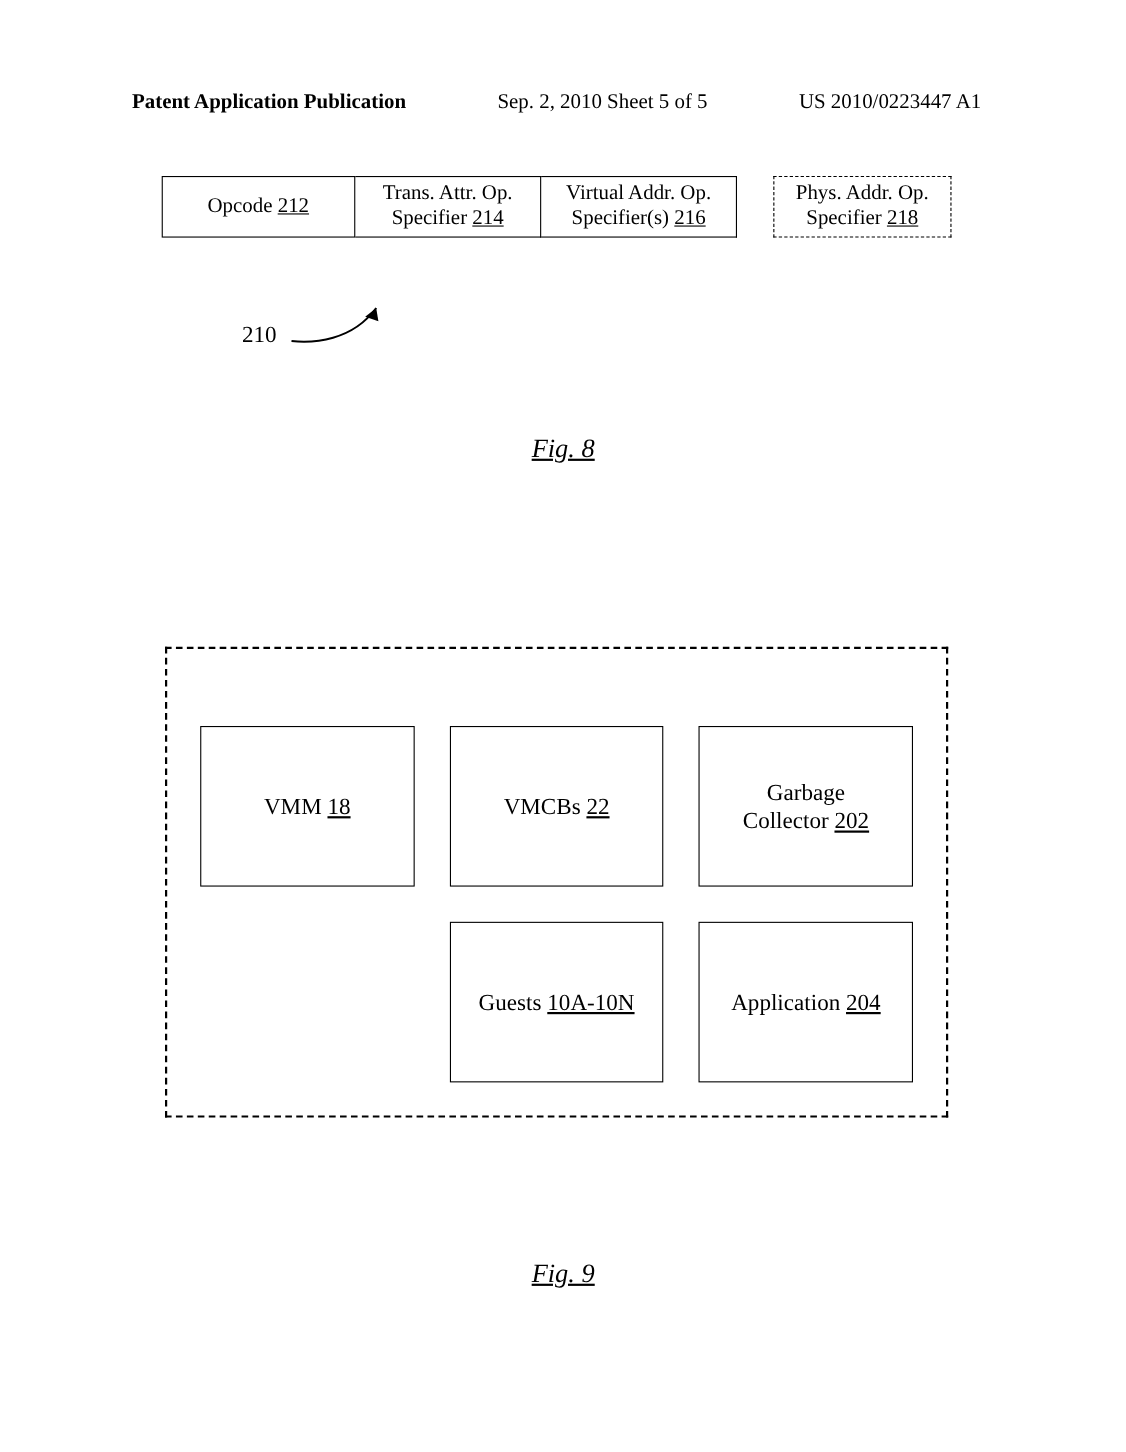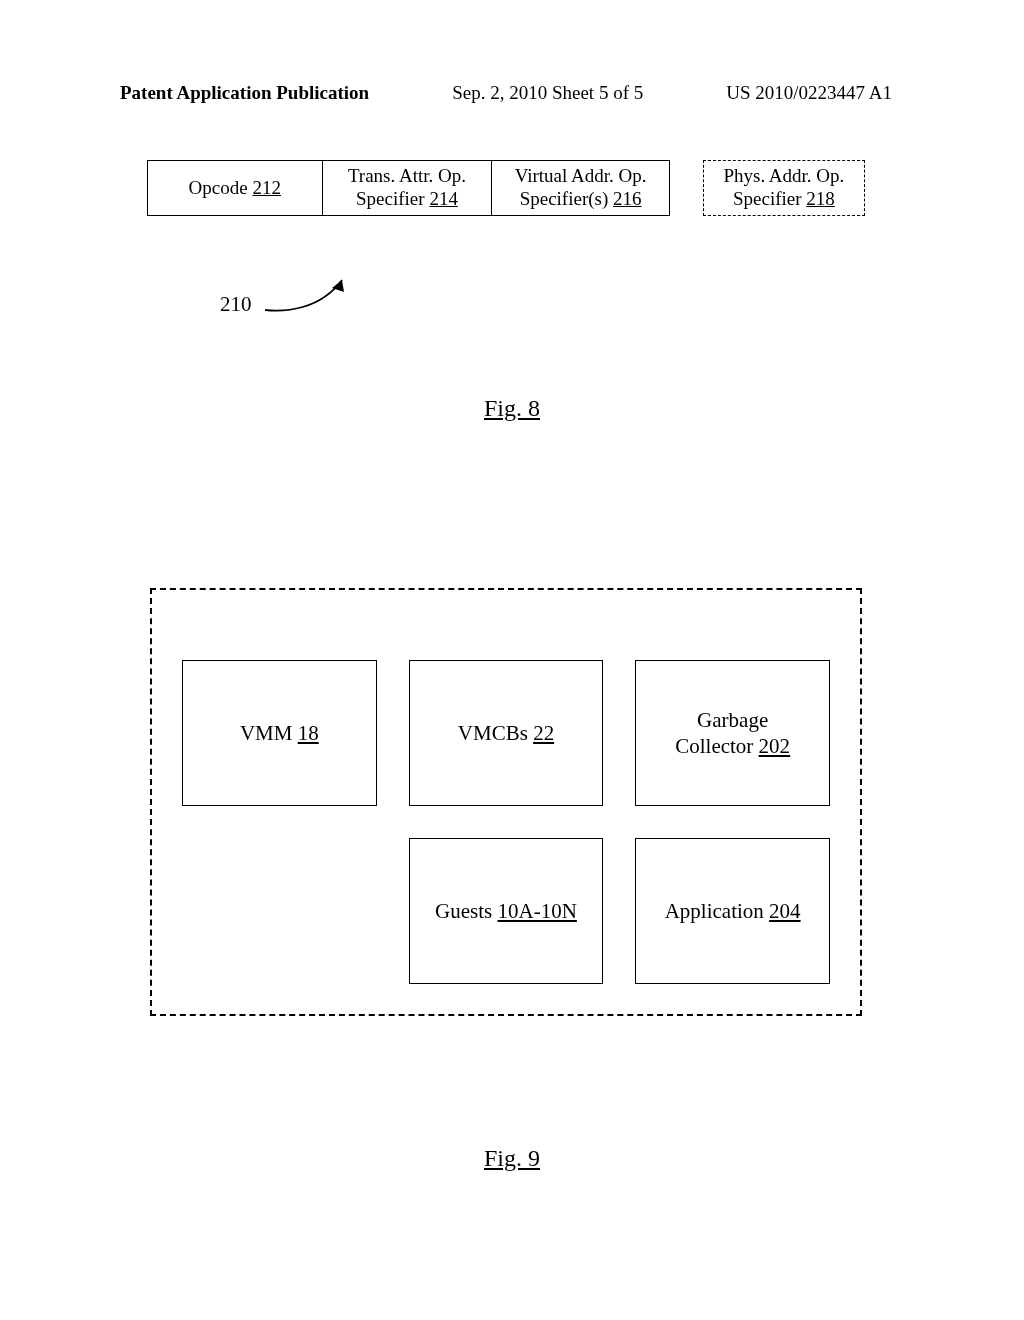--- a/index.html
+++ b/index.html
@@ -81,21 +81,21 @@
     width: 95px;
     height: 60px;
   }
 
   .fig-caption {
     position: absolute;
     width: 100%;
     text-align: center;
     font-size: 24px;
   }
-  .fig-caption .ul { text-decoration: underline; }
+  .fig-caption .ul { text-decoration: underline; font-style: italic; }
   .cap8 { top: 395px; }
   .cap9 { top: 1145px; }
 
   
   .fig9-box {
     position: absolute;
     top: 588px;
     left: 150px;
     width: 712px;
     height: 428px;

